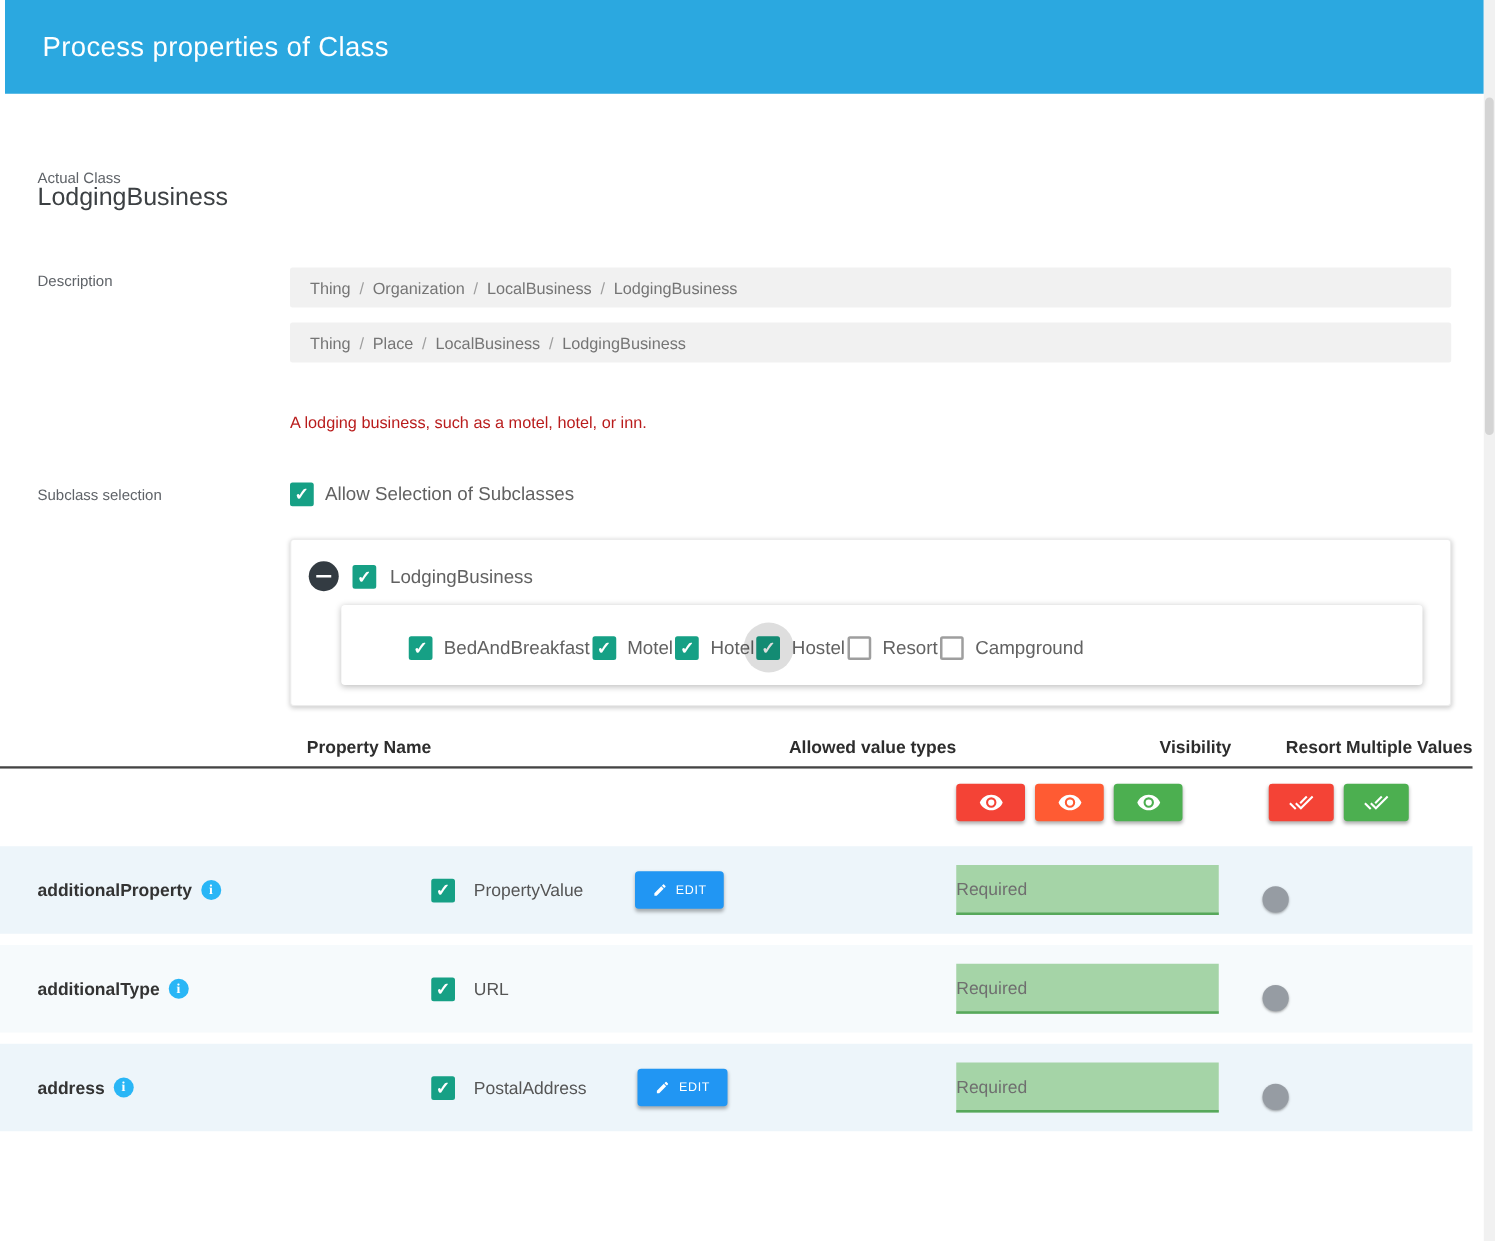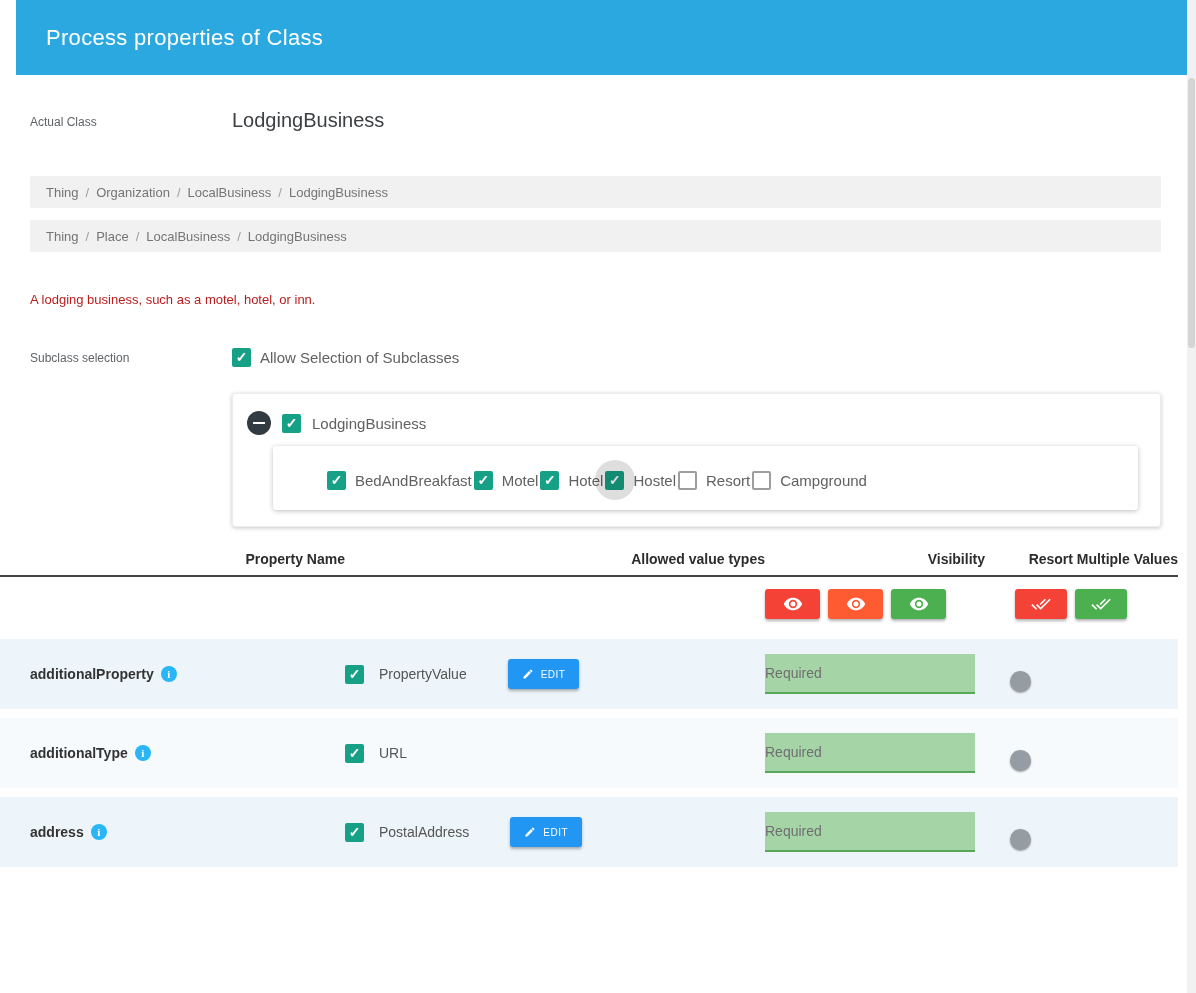--- a/index.html
+++ b/index.html
@@ -6,32 +6,32 @@
   html,body { width:1196px; height:993px; overflow:hidden; background:#fff;
     font-family:"Liberation Sans", sans-serif; }
   :root{
     --header-bg:#2BA8E0; --checkbox:#16A085; --edit-button:#2196F3;
     --required-bg:#A5D4A7; --required-border:#57A85B;
     --eye-red:#F44336; --eye-orange:#FF5B33; --eye-green:#4CAF50;
     --check-red:#F44336; --check-green:#4CAF50;
     --row-bg:#EDF5FA; --row-bg-alt:#F6FAFC;
   }
   
-  .app-header{position:absolute;top:0;left:16px;right:9px;height:75px;background:var(--header-bg);
+  .app-header{position:absolute;top:0;left:4px;right:9px;height:75px;background:var(--header-bg);
     display:flex;align-items:center;padding-left:30px;}
   .app-header h1{color:#fff;font-size:22px;font-weight:400;letter-spacing:.3px;}
   
   .scrollbar{position:absolute;top:0;right:0;width:9px;height:993px;background:#f1f1f1;}
   .scrollbar .thumb{position:absolute;top:78px;left:1px;width:7px;height:270px;border-radius:4px;background:#d4d4d4;}
   
   .content{position:absolute;top:75px;left:0;right:9px;}
   .frow{display:flex;padding-left:30px;padding-right:26px;}
   .flabel{width:202px;flex:none;font-size:12px;color:#5f6368;padding-top:4px;}
   .fbody{flex:1;min-width:0;}
-  .row-actual{margin-top:36px;}
+  .row-actual{margin-top:56px;flex-direction:column;}
   .actual-value{font-size:20px;color:#3c4043;margin-top:-2px;}
   .row-desc{margin-top:44px;}
   .crumb-bar{background:#f1f1f1;border-radius:2px;height:32px;display:flex;align-items:center;
     padding-left:16px;font-size:13px;color:#757575;margin-bottom:12px;}
   .crumb-item{color:#757575;}
   .crumb-sep{color:#9e9e9e;margin:0 7px;}
   .desc-text{font-size:13px;color:#b91c1c;margin-top:40px;}
   .row-subclass{margin-top:40px;}
   
   .cb-row{display:flex;align-items:center;gap:9px;height:28px;}
@@ -105,20 +105,21 @@
 <div class="content">
 
   <div class="frow row-actual">
     <div class="flabel">Actual Class</div>
     <div class="fbody">
       <div class="actual-value">LodgingBusiness</div>
     </div>
   </div>
 
   <div class="frow row-desc">
+    <div class="flabel">Description</div>
     <div class="fbody">
       <div id="crumbs">
           <div class="crumb-bar">
             <span class="crumb-item">Thing</span>
             <span class="crumb-sep">/</span>
             <span class="crumb-item">Organization</span>
             <span class="crumb-sep">/</span>
             <span class="crumb-item">LocalBusiness</span>
             <span class="crumb-sep">/</span>
             <span class="crumb-item">LodgingBusiness</span>

